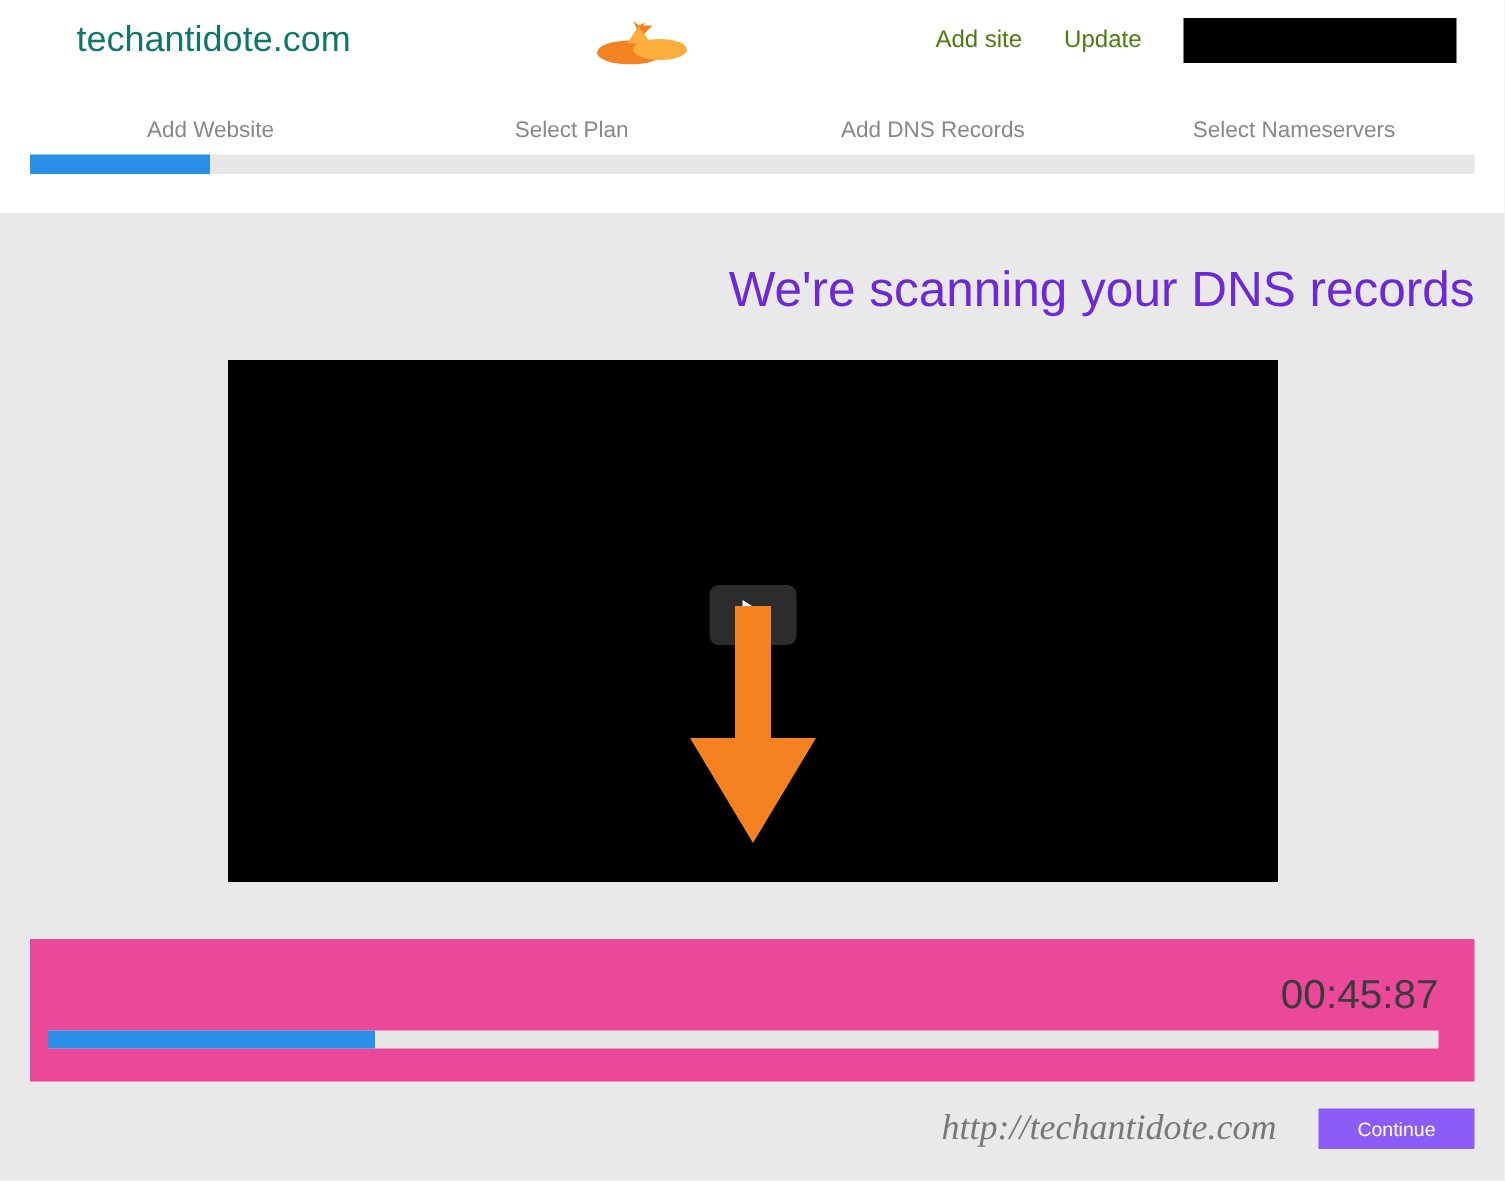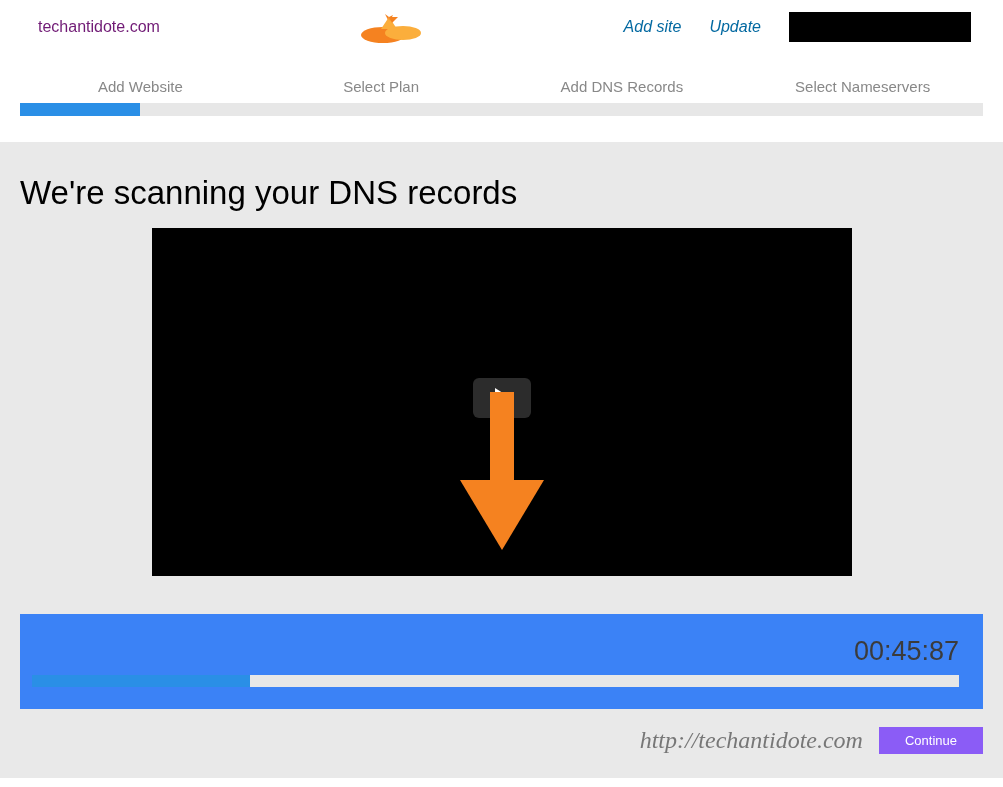--- a/index.html
+++ b/index.html
@@ -14,40 +14,40 @@
 
   
   .header {
     height: 54px;
     display: flex;
     align-items: center;
     padding: 0 32px 0 38px;
     background: #fff;
   }
   .site-name {
-    font-size: 16px;
-    color: #701a75;
+    font-size: 24px;
+    color: #0f766e;
+    margin-left: 13px;
   }
   .logo-wrap {
     flex: 1;
     display: flex;
     justify-content: center;
   }
   .logo-wrap svg { display:block; }
   .header-right {
     display: flex;
     align-items: center;
     gap: 28px;
   }
   .header-link {
     font-size: 16px;
-    color: #0369a1;
+    color: #4d7c0f;
     text-decoration: none;
     cursor: pointer;
-    font-style: italic;
   }
   .account-box {
     width: 182px;
     height: 30px;
     background: #000;
   }
 
   
   .steps-area { padding-top: 24px; }
   .steps-row {
@@ -76,22 +76,23 @@
 
   
   .main {
     background: #e9e9e9;
     margin-top: 26px;
     padding: 32px 20px 24px 20px;
   }
   .page-title {
     font-size: 33px;
     font-weight: 400;
-    color: #000000;
-    margin-bottom: 16px;
+    color: #6d28d9;
+    margin-bottom: 28px;
+    text-align: right;
   }
 
   
   .video-box {
     width: 700px;
     height: 348px;
     background: #000;
     margin: 0 auto;
     position: relative;
   }
@@ -117,21 +118,21 @@
   .arrow-down {
     position: absolute;
     left: 50%;
     top: 50%;
     transform: translate(-50%, -10px);
   }
   .arrow-down svg { display:block; }
 
   
   .progress-panel {
-    background: #3b82f6;
+    background: #ec4899;
     margin-top: 38px;
     padding: 22px 24px 22px 12px;
   }
   .timer-row {
     display: flex;
     justify-content: flex-end;
     margin-bottom: 8px;
   }
   .timer-text {
     font-size: 27px;
@@ -147,21 +148,21 @@
     left: 0; top: 0; bottom: 0;
     width: 23.5%;
     background: #2a8fe6;
   }
 
   
   .footer-row {
     display: flex;
     justify-content: flex-end;
     align-items: center;
-    gap: 12px;
+    gap: 24px;
     margin-top: 18px;
   }
   .watermark {
     font-size: 24px;
     font-style: italic;
     color: #777;
     font-family: Georgia, "Times New Roman", serif;
     margin-right: 4px;
   }
   .continue-btn {

